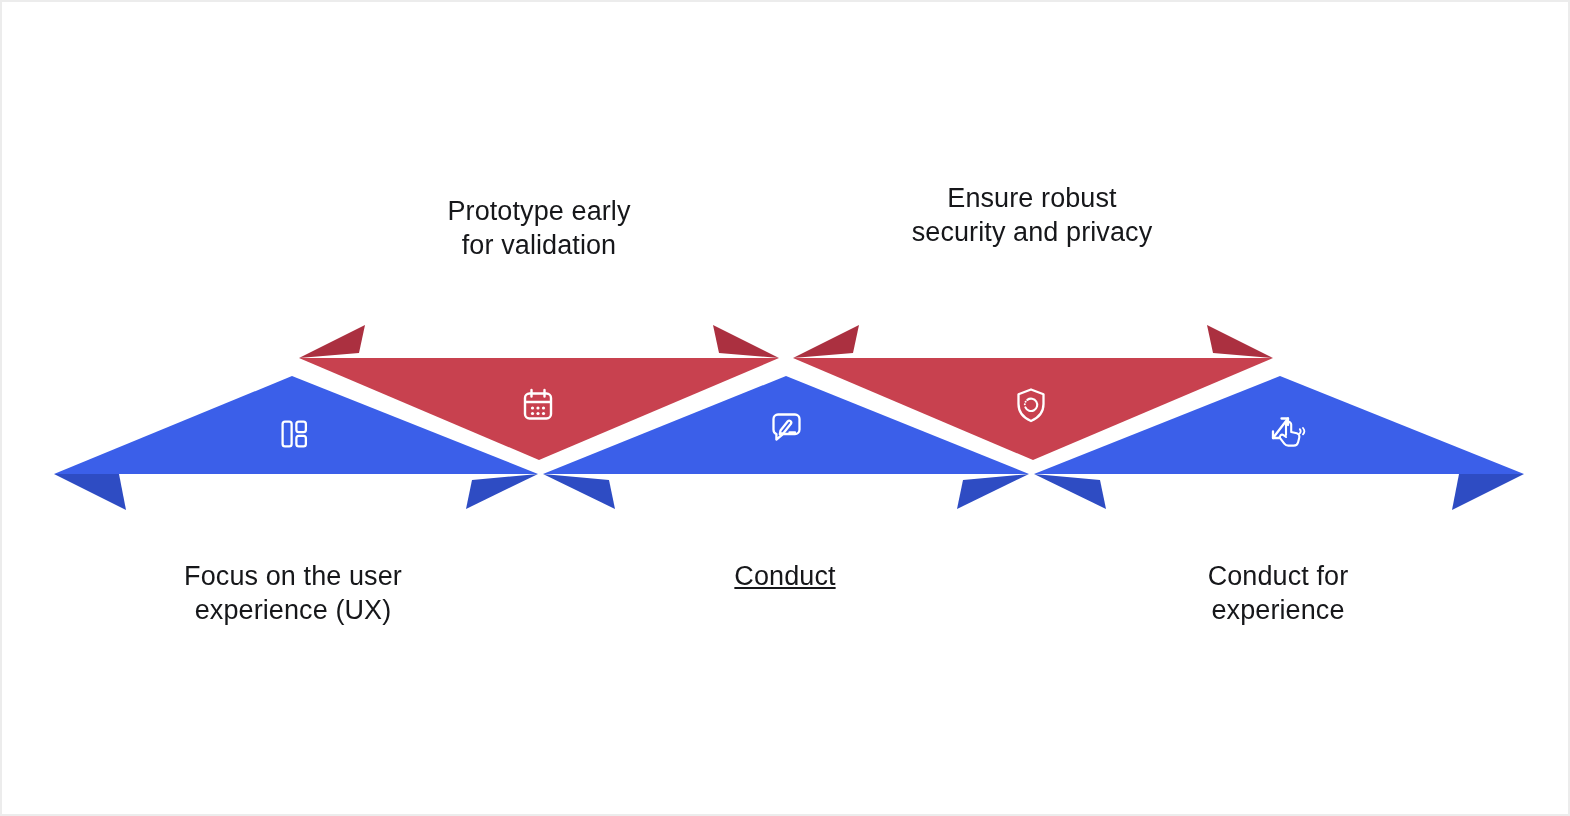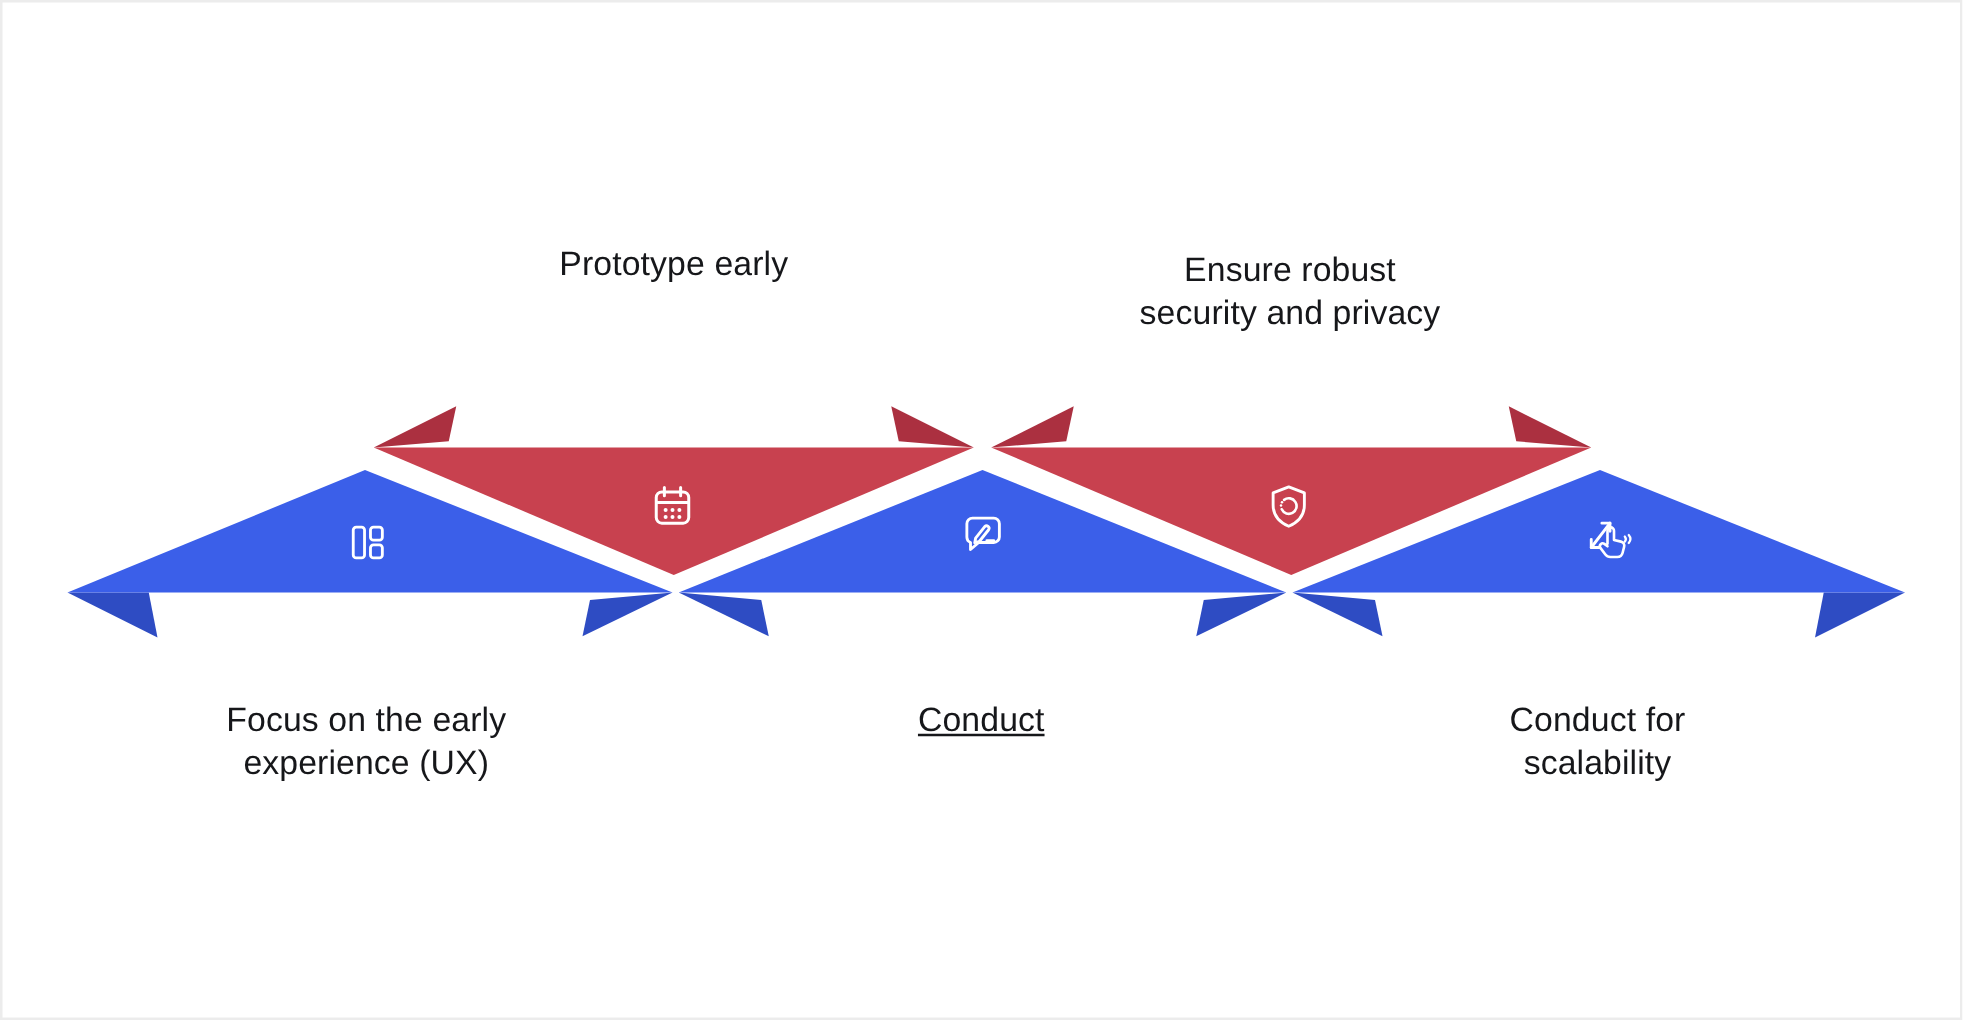--- a/index.html
+++ b/index.html
@@ -107,35 +107,36 @@
       <path d="M13 32 L28 12.5"></path>
       <path d="M28 12.5 h-6.5 M28 12.5 v6.5"></path>
       <path d="M13 32 h6.5 M13 32 v-6.5"></path>
       <path d="M26 29 v-10.5 a2.6 2.6 0 0 1 5.2 0 V26 l5.6 1.3 a3.4 3.4 0 0 1 2.5 4.1 l-1.2 4.8 a4.5 4.5 0 0 1 -4.4 3.4 h-5.4 a5 5 0 0 1 -4 -2 l-4 -5.3 a2.3 2.3 0 0 1 3.2 -3.2 l2.5 1.9" stroke-width="2.1"></path>
       <path d="M39.8 23.2 c1.1 1.3 1.1 2.9 0 4.2" stroke-width="1.8"></path>
       <path d="M43 22 c1.7 2 1.7 4.4 0 6.4" stroke-width="1.8"></path>
     </g>
   </svg>
 
   <div class="label" style="left:61px; top:557px;">
-    <span>Focus on the early</span>
+    <span>Focus on the user</span>
     <span>experience (UX)</span>
   </div>
 
   <div class="label" style="left:307px; top:192px;">
     <span>Prototype early</span>
+    <span>for validation</span>
   </div>
 
   <div class="label" style="left:553px; top:557px;text-decoration:underline;">
     <span>Conduct</span>
   </div>
 
-  <div class="label" style="left:800px; top:179px;margin-top:18px;">
+  <div class="label" style="left:800px; top:179px;">
     <span>Ensure robust</span>
     <span>security and privacy</span>
   </div>
 
   <div class="label" style="left:1046px; top:557px;">
     <span>Conduct for</span>
-    <span>scalability</span>
+    <span>experience</span>
   </div>
 
 </div>
 
 </body></html>

